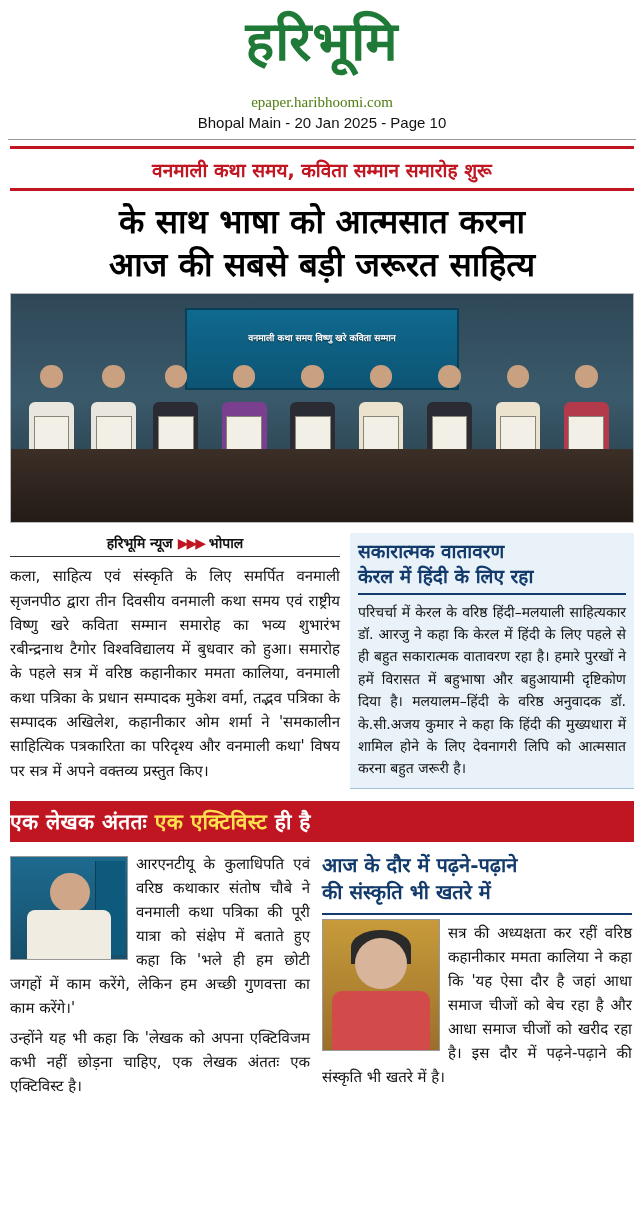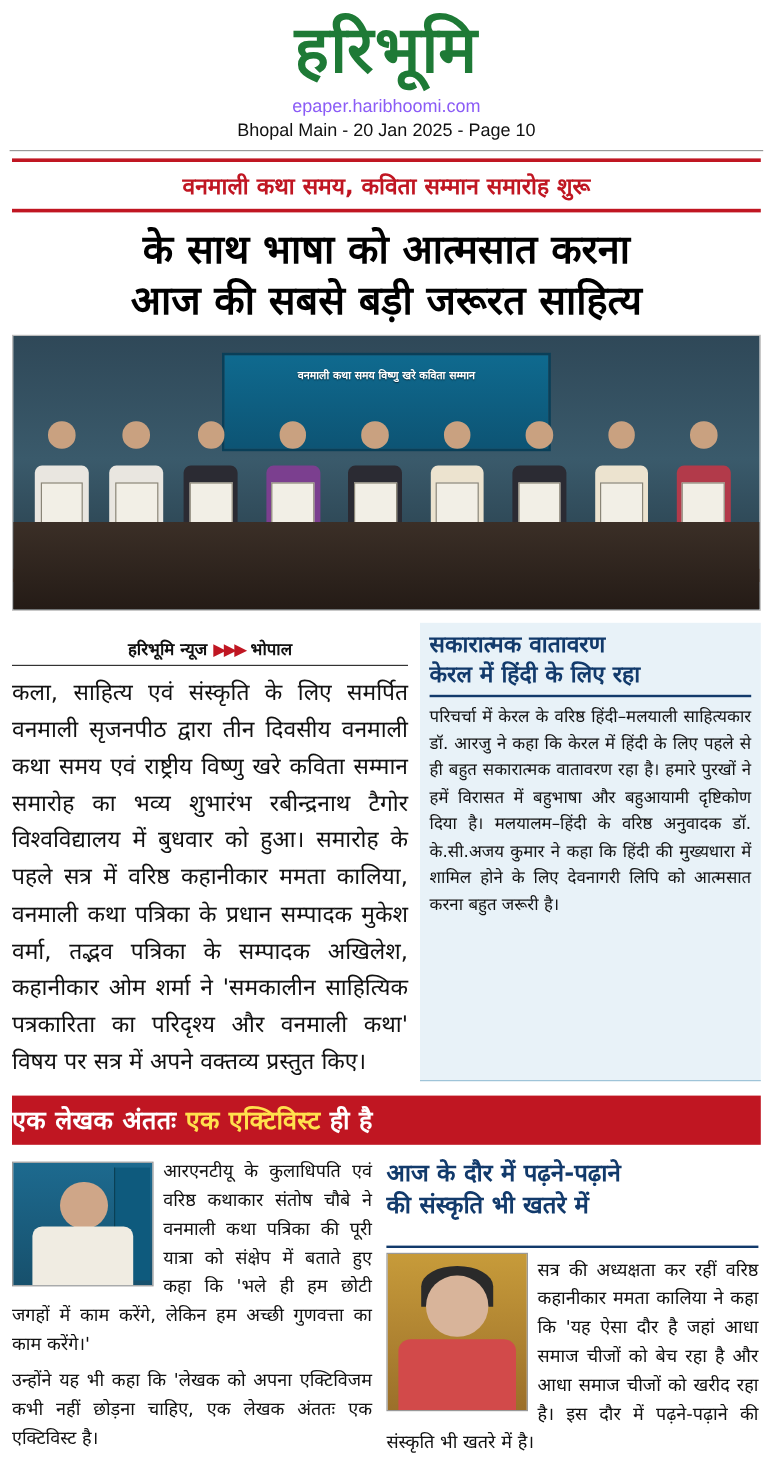--- a/index.html
+++ b/index.html
@@ -27,23 +27,23 @@
   .masthead-logo {
     font-family: "DejaVu Sans", sans-serif;
     font-size: 54px;
     font-weight: bold;
     color: #1e7a36;
     letter-spacing: 1px;
     line-height: 1.05;
   }
   .masthead-site {
     font-size: 15px;
-    color: #8b5cf6;
-    margin-top: 9px;
-    font-family: Liberation Sans, sans-serif;
+    color: #4d7c0f;
+    margin-top: 23px;
+    font-family: Liberation Serif, serif;
   }
   .masthead-edition {
     font-size: 15px;
     color: #111;
     margin-top: 3px;
     padding-bottom: 8px;
   }
   .rule-thin {
     border-top: 1px solid #999;
     margin: 0 8px;
@@ -95,21 +95,21 @@
     background: linear-gradient(#0f6a8f, #0d5474);
     border: 2px solid #0a3f58;
   }
   .photo-main .backdrop-text {
     color: #fff;
     font-family: "DejaVu Sans", sans-serif;
     font-size: 9px;
     font-weight: bold;
     text-align: center;
     line-height: 1.5;
-    padding-top: 12px;
+    padding-top: 22px;
     text-shadow: 0 1px 1px #05293a;
   }
   .photo-main .stage {
     position: absolute;
     left: 0; bottom: 0;
     width: 100%; height: 32%;
     background: linear-gradient(#3b2f27, #241b16);
   }
   .photo-main .table {
     position: absolute;
@@ -157,27 +157,26 @@
   .col-right { width: 284px; }
 
   .byline {
     text-align: center;
     font-family: "DejaVu Sans", sans-serif;
     font-size: 14px;
     font-weight: bold;
     color: #111;
     padding-bottom: 4px;
     border-bottom: 1px solid #333;
-    margin-top: 12px;
   }
   .byline .arrows { color: #c01622; letter-spacing: -2px; }
 
   .bodytext {
     font-family: "DejaVu Sans", sans-serif;
-    font-size: 19px;
+    font-size: 15px;
     line-height: 1.62;
     text-align: justify;
     color: #111;
     margin-top: 7px;
   }
 
   .sidebox {
     background: #e8f2f8;
     border-bottom: 1px solid #9fc4d8;
     padding: 0 8px 8px 8px;
@@ -285,21 +284,21 @@
     border-radius: 10px 10px 0 0;
   }
 
   .b-heading {
     font-family: "DejaVu Sans", sans-serif;
     font-size: 20px;
     font-weight: bold;
     color: #123a6b;
     line-height: 1.35;
     border-bottom: 2px solid #123a6b;
-    padding-bottom: 20px;
+    padding-bottom: 7px;
   }
   .b-text {
     font-family: "DejaVu Sans", sans-serif;
     font-size: 15px;
     line-height: 1.6;
     text-align: justify;
     margin-top: 6px;
   }
   .clearfix::after { content: ""; display: block; clear: both; }
 </style>

